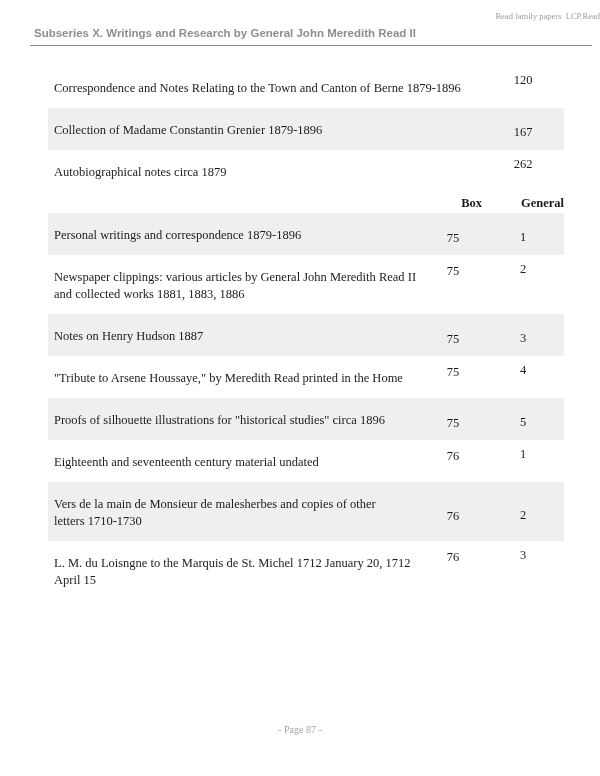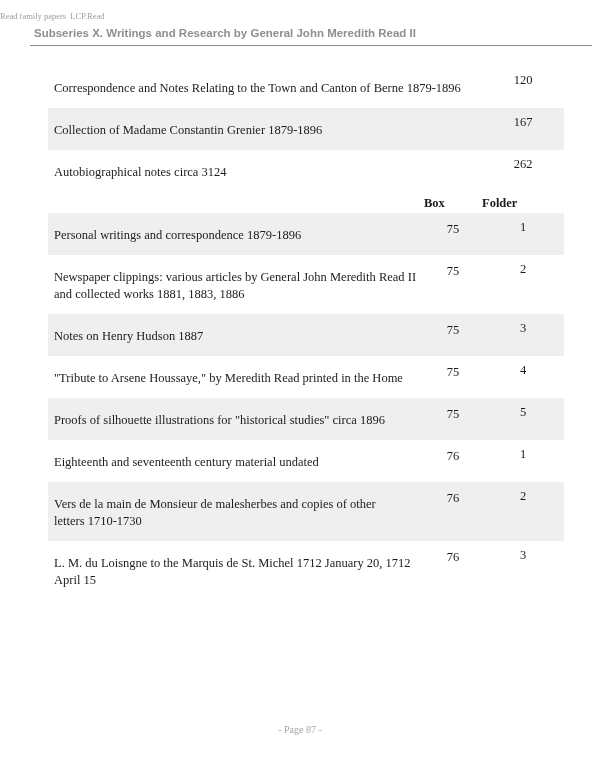--- a/index.html
+++ b/index.html
@@ -6,54 +6,54 @@
   .sheet {
     position:relative;
     width:600px; height:776px;
     background:#ffffff;
     font-family:"Liberation Serif", serif;
     color:#1c1c1c;
     overflow:hidden;
   }
   .collection-line {
     position:absolute; top:11px; left:0; width:100%;
-    text-align:left;
+    text-align:right;
     font-size:8.5px; color:#9d9d9d;
     white-space:pre;
   }
   .subseries-title {
     position:absolute; top:27px; left:34px; right:17px;
     font-family:"Liberation Sans", sans-serif;
     font-weight:700; font-size:11.5px; color:#8e8e8e;
     white-space:nowrap;
   }
   .title-rule {
     position:absolute; top:45px; left:30px; width:562px; height:1px;
     background:#8a8a8a;
   }
   .itemtable {
     position:absolute; top:66px; left:48px; width:516px;
     font-size:12.5px;
   }
   .row { display:flex; }
-  .row.shaded { background:#efefef; }
+  .row.shaded { background:#efefef;align-items:center; }
   .cell { box-sizing:border-box; }
   .desc {
     flex:1 1 auto; min-width:0;
     padding:14px 0 11px 6px;
     line-height:17px;
     overflow:visible;
   }
   .desc .line { white-space:pre; }
   .box    { flex:0 0 58px; text-align:center; padding-top:9px; line-height:15px; }
   .folder { flex:0 0 82px; text-align:center; padding-top:7px; line-height:15px; }
   .colhead-row { display:flex; height:21px; }
   .colhead-row .spacer { flex:1 1 auto; }
   .colhead-row .hd {
-    font-weight:700; text-align:left; padding-top:3px; line-height:16px;
+    font-weight:700; text-align:right; padding-top:3px; line-height:16px;
   }
   .colhead-row .hd.box-hd { flex:0 0 58px; }
   .colhead-row .hd.folder-hd { flex:0 0 82px; }
   .page-footer {
     position:absolute; top:724px; left:0; width:100%;
     text-align:center; font-size:10px; color:#a5a5a5;
   }
 </style>
 </head>
 <body>
@@ -80,31 +80,31 @@
   <div class="row shaded">
     <div class="cell desc">
             <div class="line">Collection of Madame Constantin Grenier 1879-1896</div>
           </div>
     <div class="cell box"></div>
     <div class="cell folder">167</div>
   </div>
 
   <div class="row">
     <div class="cell desc">
-            <div class="line">Autobiographical notes circa 3124</div>
+            <div class="line">Autobiographical notes circa 1879</div>
           </div>
     <div class="cell box"></div>
     <div class="cell folder">262</div>
   </div>
 </div>
 
     <div class="colhead-row">
       <div class="spacer"></div>
       <div class="hd box-hd">Box</div>
-      <div class="hd folder-hd">Folder</div>
+      <div class="hd folder-hd">General</div>
     </div>
 
     <div id="main-rows">
   <div class="row shaded">
     <div class="cell desc">
             <div class="line">Personal writings and correspondence 1879-1896</div>
           </div>
     <div class="cell box">75</div>
     <div class="cell folder">1</div>
   </div>

